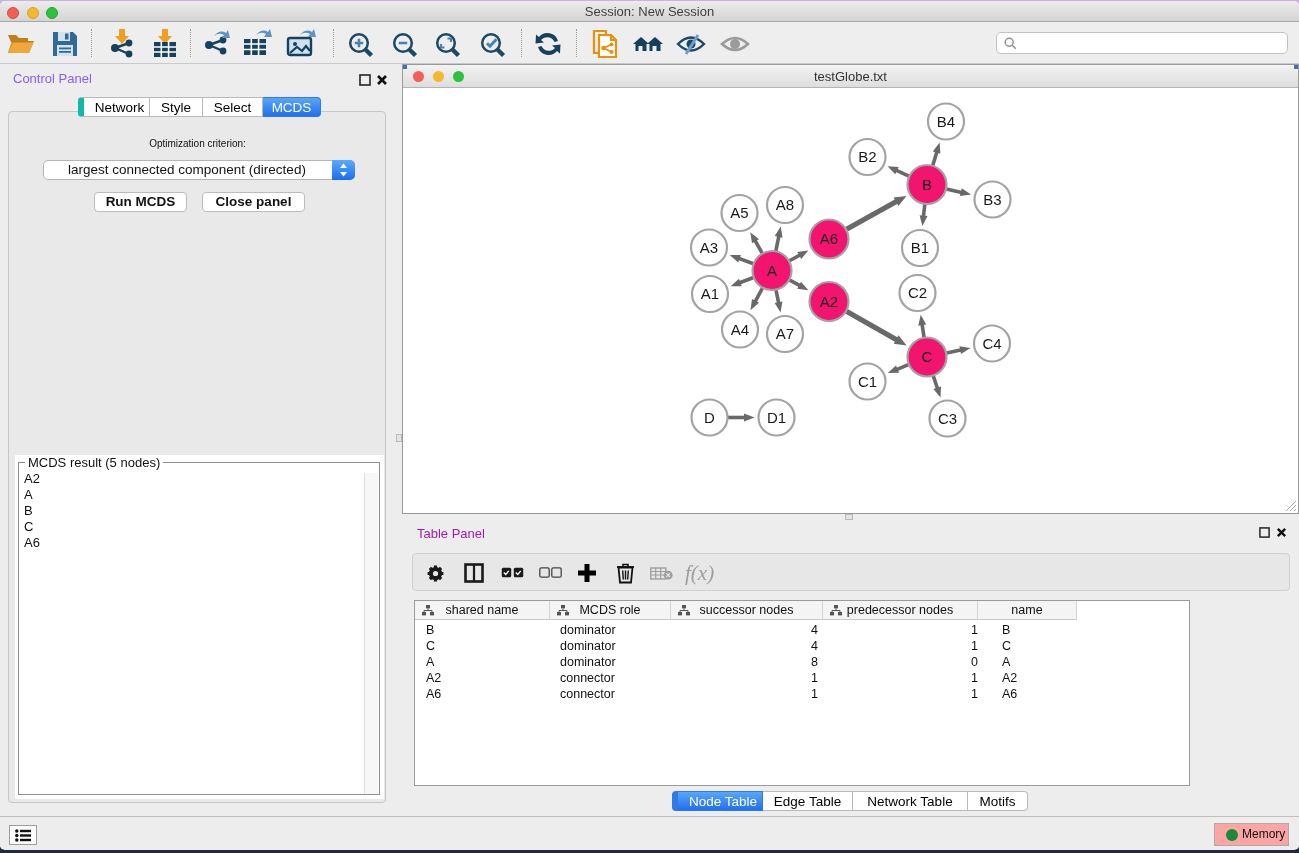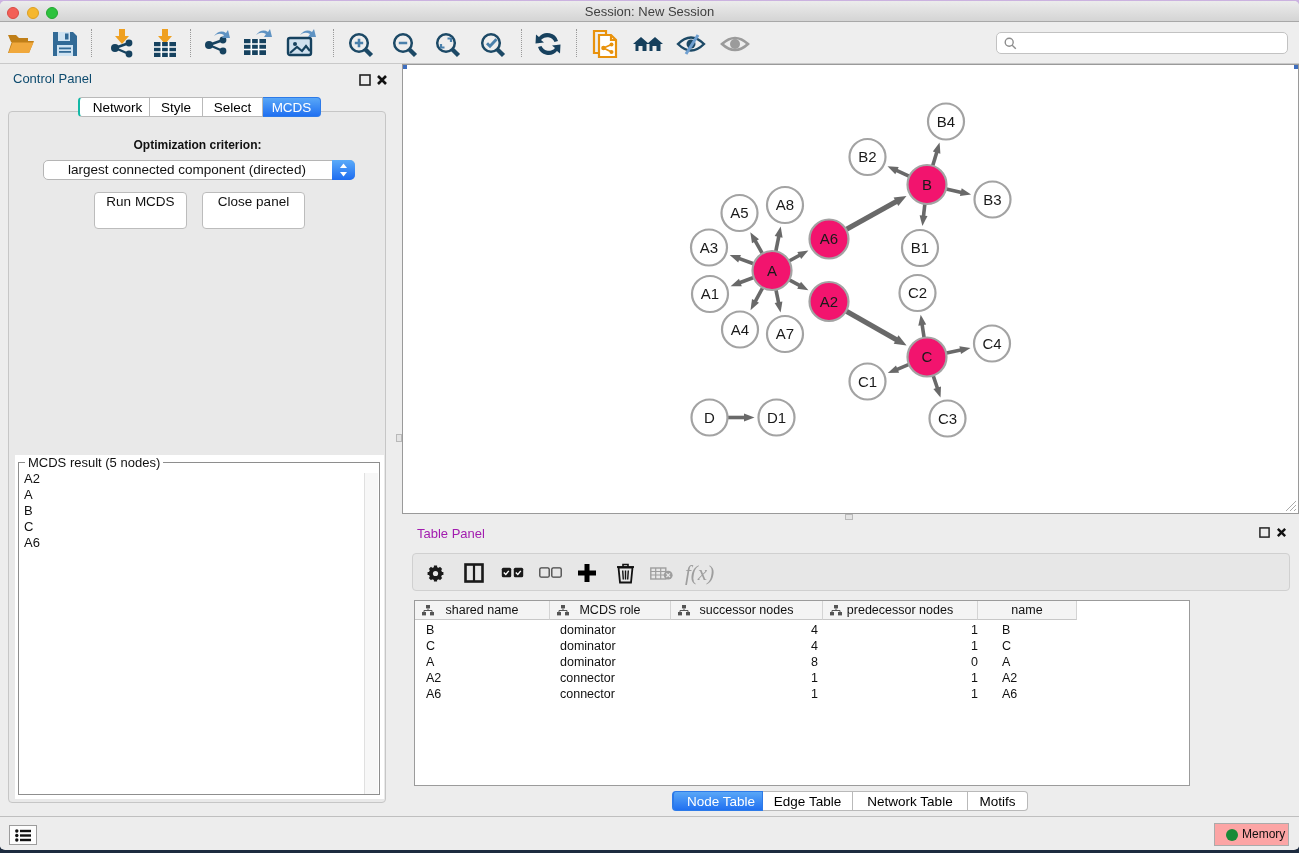--- a/index.html
+++ b/index.html
@@ -15,32 +15,32 @@
 #titlebar .g { left:46px; background:#2dc23e; border:0.5px solid #24a631; }
 #titlebar .t { position:absolute; left:0; right:0; top:3px; text-align:center; font-size:13px; color:#404040; }
 
 #toolbar { position:absolute; left:0; top:22px; width:100%; height:41px; background:#eeeeee; border-bottom:1px solid #c9c9c9; }
 .tbi { position:absolute; top:4px; width:34px; height:34px; }
 .tbsep { position:absolute; top:6px; height:28px; width:0; border-left:1px dotted #9a9a9a; }
 #searchbox { position:absolute; left:996px; top:9px; width:292px; height:22px; background:#ffffff; border:1px solid #c2c2c2; border-radius:5px; }
 
 #main { }
 
-#cp-title { position:absolute; left:13px; top:70px; font-size:13px; color:#0c4a6e; }
+#cp-title { position:absolute; left:13px; top:70px; font-size:13px; color:#8b5cf6; }
 #cp-body { position:absolute; left:8px; top:110px; width:378px; height:692px; background:#e9e9e9; border:1px solid #c6c6c6; border-radius:4px; }
 .tabs { position:absolute; display:flex; height:20px; }
 #cp-tabs { left:78px; top:96px; }
 .tab { border:1px solid #b9b9b9; border-left:none; background:#fff; color:#000; font-size:13.5px; line-height:19px; text-align:center; }
-.tab.first { border-left:2px solid #14b8a6; border-radius:4px 0 0 4px;padding-left:6px; }
+.tab.first { border-left:6px solid #14b8a6; border-radius:4px 0 0 4px;padding-left:6px; }
 .tab.last { border-radius:0 4px 4px 0; }
 .tab.sel { background:linear-gradient(#59a7f7,#2070f1); color:#fff; border-color:#2d7ae8; }
-#opt-label { position:absolute; left:9px; top:137px; width:377px; text-align:center; font-size:12px; color:#111;font-weight:bold; }
+#opt-label { position:absolute; left:9px; top:137px; width:377px; text-align:center; font-size:10px; color:#111; }
 #combo { position:absolute; left:43px; top:159px; width:312px; height:20px; background:#fff; border:1px solid #b5b5b5; border-radius:5px; font-size:13.5px; line-height:18px; color:#111; padding-left:24px; }
 #combo .caps { position:absolute; right:-1px; top:-1px; width:23px; height:20px; border-radius:0 5px 5px 0; background:linear-gradient(#5babf9,#1d6cf0); }
-.btn { position:absolute; height:37px; background:#ffffff; border:1px solid #bcbcbc; border-radius:4px; font-size:13.5px; text-align:center; line-height:18px; color:#111; }
+.btn { position:absolute; height:20px; background:#ffffff; border:1px solid #bcbcbc; border-radius:4px; font-size:13.5px; text-align:center; line-height:18px; color:#111;font-weight:bold; }
 #btn-run { left:94px; top:191px; width:93px; }
 #btn-close { left:202px; top:191px; width:103px; }
 #mcds-white { position:absolute; left:15px; top:454px; width:369px; height:344px; background:#fff;padding-left:24px; }
 #mcds-border { position:absolute; left:3px; top:7px; width:362px; height:333px; border:1px solid #8e8e8e; }
 #mcds-label { position:absolute; left:6px; top:-8px; background:#fff; padding:0 3px; font-size:13px; color:#111; }
 #mcds-list { position:absolute; left:5px; top:8px; font-size:13px; color:#111; line-height:16px; }
 #mcds-scroll { position:absolute; left:345px; top:10px; width:14px; height:321px; background:#f7f7f7; border-left:1px solid #e0e0e0; }
 
 #nw { position:absolute; left:402px; top:63px; width:897px; height:450px; background:#ffffff; border:1px solid #9a9a9a; }
 #nw-titlebar { position:absolute; left:0; top:0; width:100%; height:23px; background:linear-gradient(#f2f2f2,#dedede); border-bottom:1px solid #b3b3b3; }
@@ -224,20 +224,26 @@
     <div class="btn" id="btn-run">Run MCDS</div>
     <div class="btn" id="btn-close">Close panel</div>
     <div id="mcds-white">
       <div id="mcds-border">
         <div id="mcds-label">MCDS result (5 nodes)</div>
         <div id="mcds-list">A2<br>A<br>B<br>C<br>A6</div>
         <div id="mcds-scroll"></div>
       </div>
     </div>
     <div id="nw">
+      <div id="nw-titlebar">
+        <div class="light r"></div>
+          <div class="light y"></div>
+          <div class="light g"></div>
+        <div class="t">testGlobe.txt</div>
+      </div>
       <div class="bluecorner" style="left:0;top:0"></div>
       <div class="bluecorner" style="right:0;top:0"></div>
       <svg id="grip" width="13" height="13" viewBox="0 0 13 13">
           <path d="M12 2 L2 12 M12 6 L6 12 M12 10 L10 12" stroke="#aaa" stroke-width="1"></path>
         </svg>
       <div id="nw-canvas">
         <svg width="895" height="424" viewBox="0 0 895 424" style="position:absolute;left:0;top:0">
 <line x1="352.6" y1="187.7" x2="334.6" y2="194.5" stroke="#696969" stroke-width="3.6"></line>
 <polygon points="327.6,197.2 336.0,189.7 338.8,197.2" fill="#696969"></polygon>
 <line x1="352.6" y1="175.5" x2="333.7" y2="168.6" stroke="#696969" stroke-width="3.6"></line>

